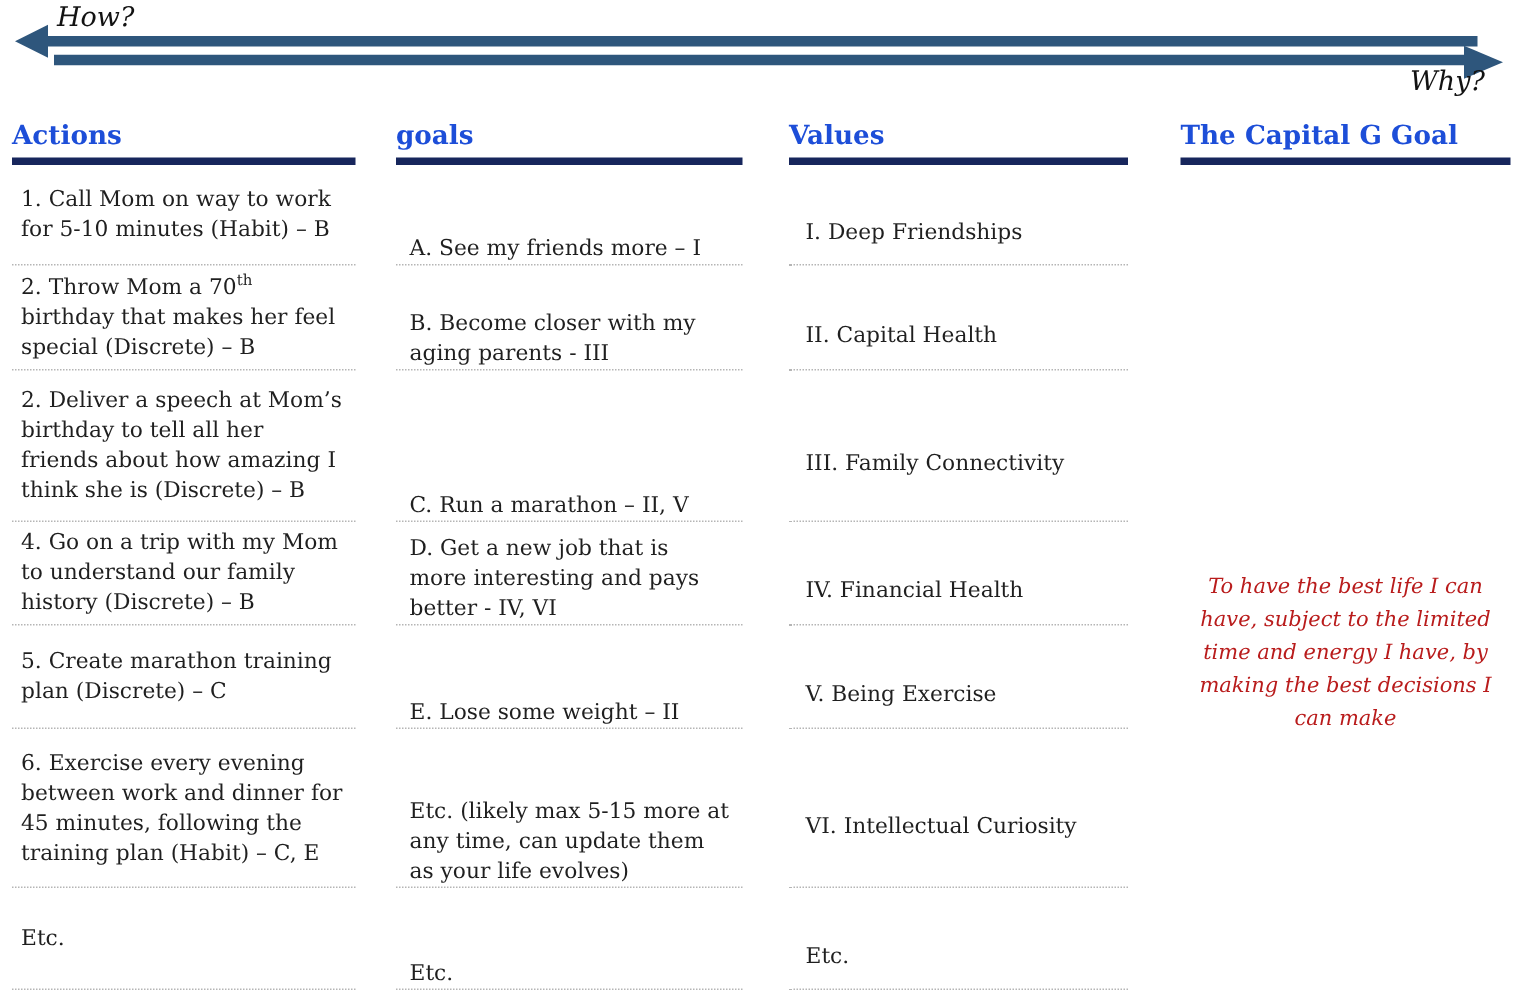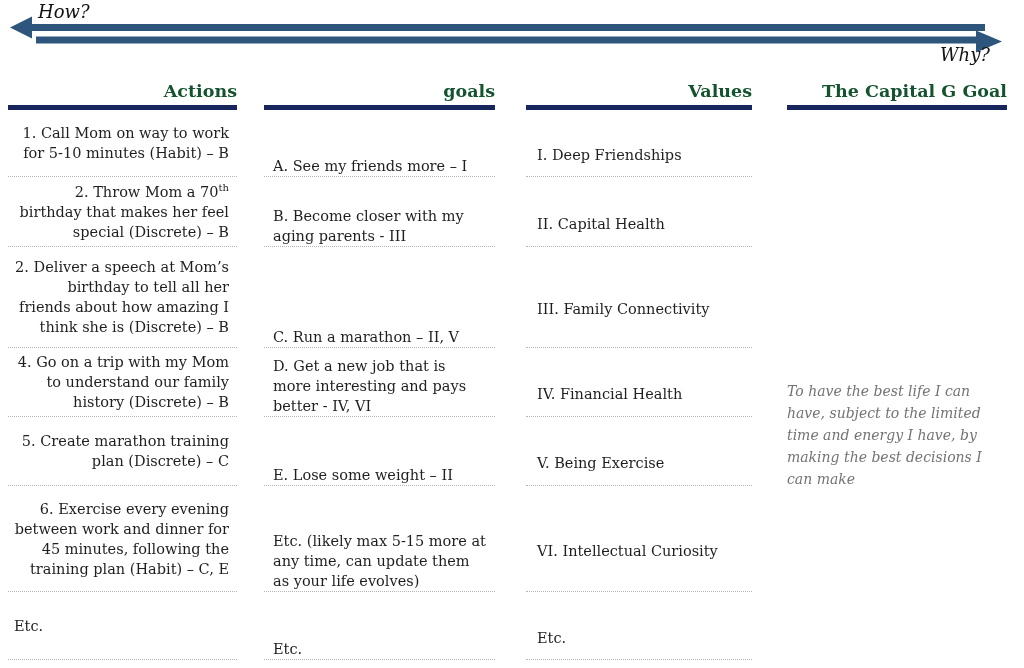--- a/index.html
+++ b/index.html
@@ -6,53 +6,53 @@
   #canvas {
     position:relative; width:1024px; height:668px; background:#ffffff;
     font-family:"DejaVu Serif","Liberation Serif",serif; color:#1f1f1f; overflow:hidden;
   }
   
   .axis-label { position:absolute; font-style:italic; font-size:18px; color:#121212;text-align:center; }
   #how-label { left:38px; top:1px; }
   #why-label { right:34px; top:44px; }
   
   .hdr { position:absolute; top:79px; }
-  .hdr-label { text-align:right; font-weight:bold; font-size:17.5px; color:#14532d; height:26px; line-height:24px; }
+  .hdr-label { text-align:left; font-weight:bold; font-size:17.5px; color:#1d4ed8; height:26px; line-height:24px; }
   .hdr-bar { height:5px; background:#17265c; }
   #hdr-1 { left:8px;   width:229px; }
   #hdr-2 { left:264px; width:231px; }
   #hdr-3 { left:526px; width:226px; }
   #hdr-4 { left:787px; width:220px; }
   
   #table {
     position:absolute; top:110px; left:0; width:1024px; height:550px;
     display:grid;
     grid-template-columns:8px 229px 27px 231px 31px 226px 35px 220px 17px;
     grid-template-rows:67px 70px 101px 69px 69px 106px 68px;
   }
   .cell {
     border-bottom:1px dotted #b5b5b5;
     display:flex; align-items:center;
     box-sizing:border-box; padding-right:8px;
     font-size:14.5px; line-height:20px;
   }
   .txt { display:block; }
   sup { font-size:10px; line-height:0; }
-  .c1 { grid-column:2; padding-left:6px;text-align:right; }
+  .c1 { grid-column:2; padding-left:6px; }
   .c2 { grid-column:4; padding-left:9px;align-items:flex-end; }
   .c3 { grid-column:6; padding-left:11px;margin-top:24px; }
   .r1{grid-row:1}.r2{grid-row:2}.r3{grid-row:3}.r4{grid-row:4}.r5{grid-row:5}.r6{grid-row:6}.r7{grid-row:7}
   .goal-cell {
     grid-column:8; grid-row:1/8;
     display:flex; justify-content:center; align-items:flex-start;
     padding-top:270px; box-sizing:border-box;
   }
   .goal-text {
-    font-style:italic; text-align:left;
-    font-size:14px; line-height:22px; width:230px; color:#737373;
+    font-style:italic; text-align:center;
+    font-size:14px; line-height:22px; width:230px; color:#b91c1c;
   }
   #axis-arrows { position:absolute; top:0; left:0; }
 </style>
 </head>
 <body>
 
 <div id="canvas">
 
   <svg id="axis-arrows" width="1024" height="70" viewBox="0 0 1024 70">
     <polygon points="10,27.5 32,16.5 32,38.5" fill="#2e567c"></polygon>

